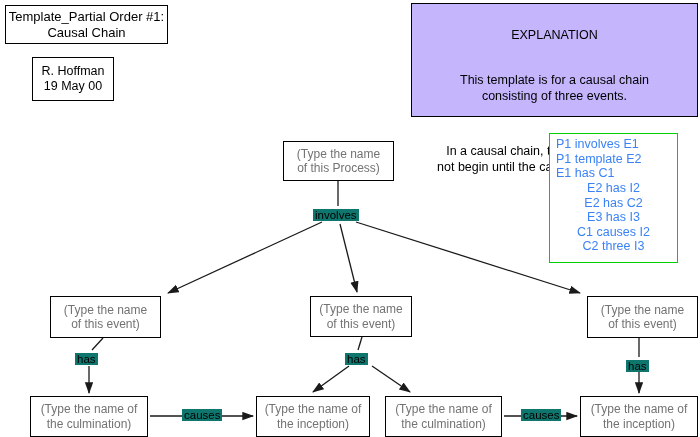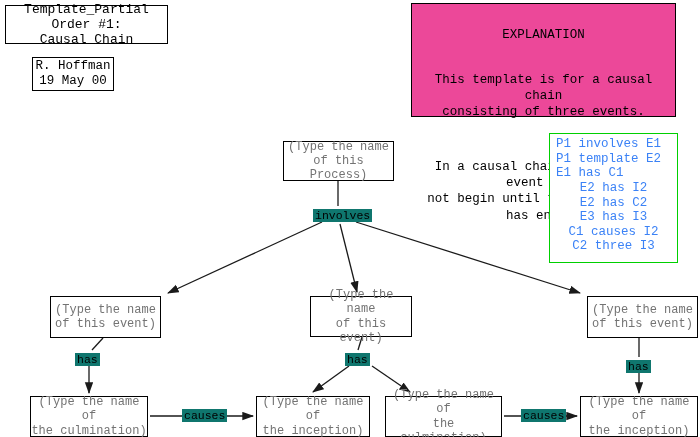--- a/index.html
+++ b/index.html
@@ -6,21 +6,21 @@
     margin: 0;
     padding: 0;
     background: #ffffff;
   }
   #canvas {
     position: relative;
     width: 700px;
     height: 437px;
     background: #ffffff;
     overflow: hidden;
-    font-family: Liberation Mono, monospace;
+    font-family: Liberation Sans, sans-serif;
   }
   #edges {
     position: absolute;
     left: 0;
     top: 0;
     width: 700px;
     height: 437px;
     pointer-events: none;
   }
   .node {
@@ -46,32 +46,32 @@
   .title-box {
     left: 5px;
     top: 5px;
     width: 163px;
     height: 39px;
   }
   .author-box {
     left: 32px;
     top: 57px;
     width: 82px;
-    height: 34px;
+    height: 44px;
     font-size: 12.5px;
   }
   .explanation-box {
     position: absolute;
     left: 411px;
     top: 3px;
-    width: 265px;
+    width: 287px;
     height: 114px;
     box-sizing: border-box;
     border: 1px solid #000000;
-    background: #ec4899;
+    background: #c4b5fd;
     color: #000000;
     font-size: 12.5px;
     text-align: center;
     line-height: 1.3;
     padding: 7px 4px 0 4px;
     white-space: pre-line;
   }
   .explanation-title {
     margin-bottom: 12px;
   }

